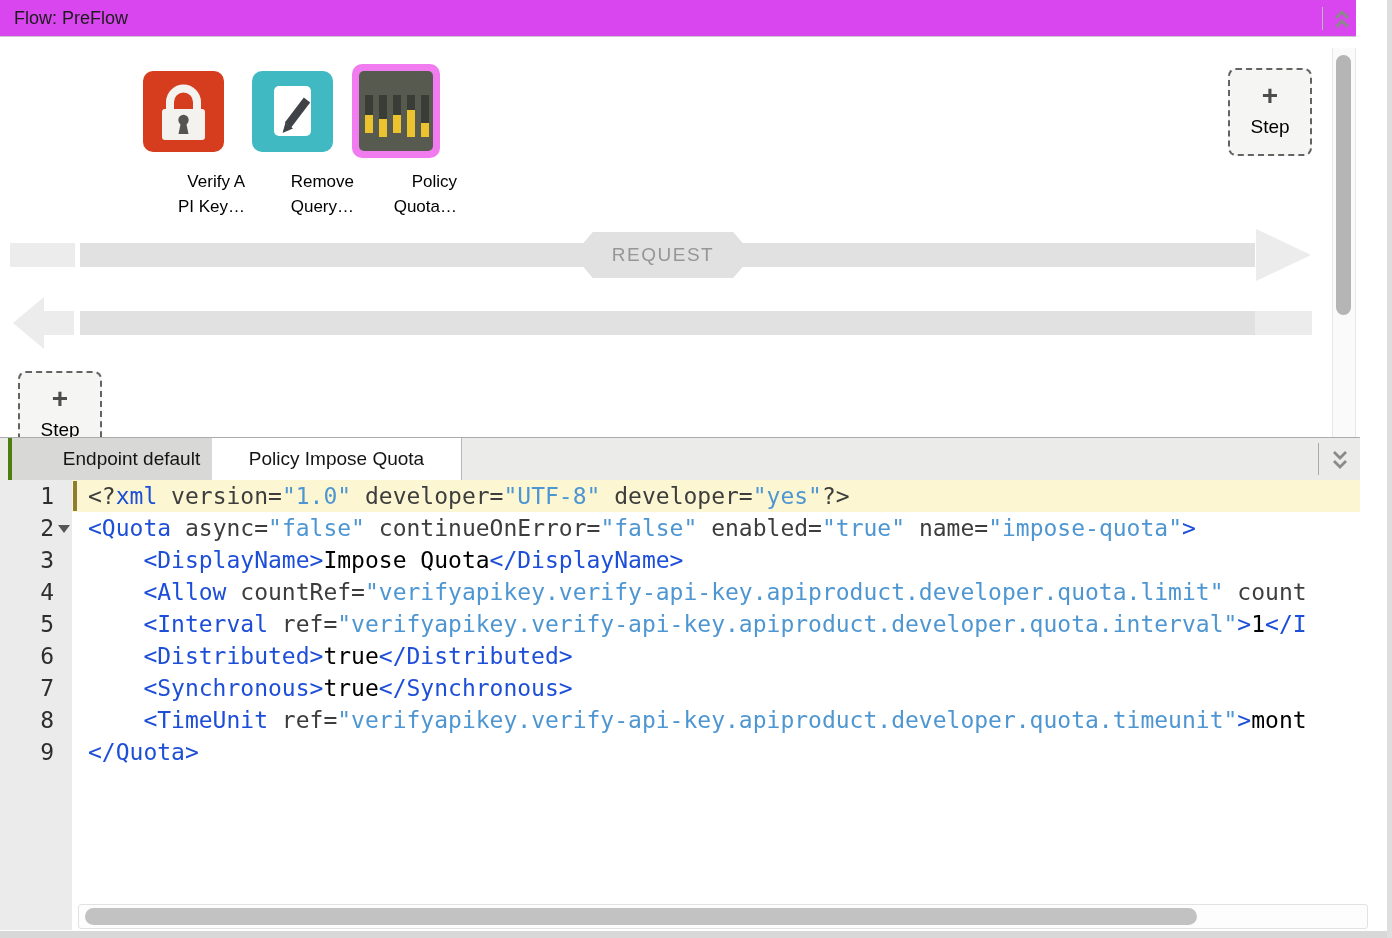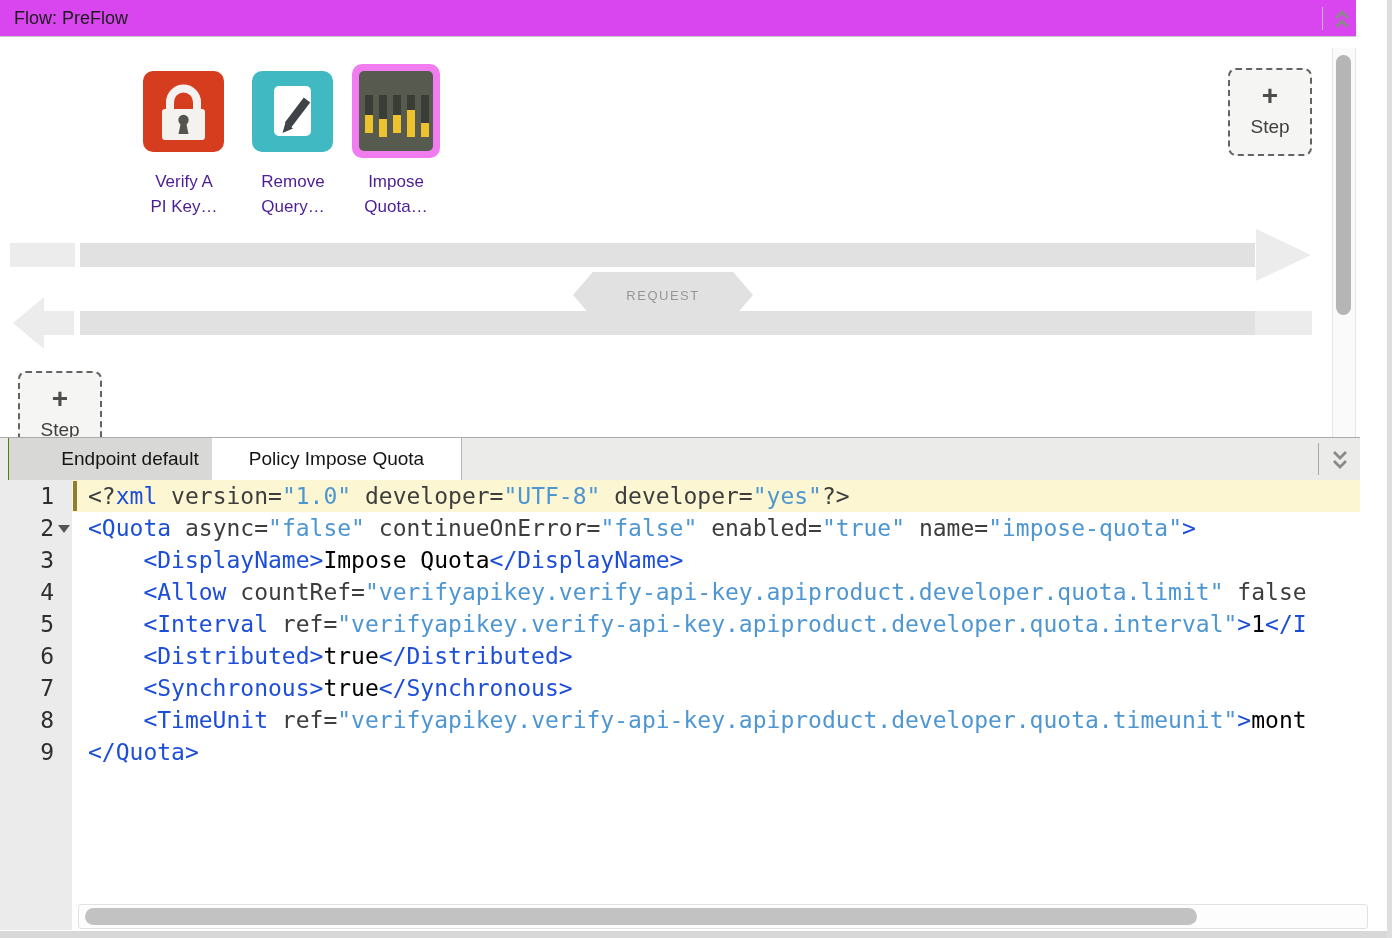--- a/index.html
+++ b/index.html
@@ -15,59 +15,59 @@
   .hdr-chevrons{position:absolute;left:1331px;top:6px;width:22px;height:26px;cursor:pointer;}
 
   
   .flow-canvas{position:absolute;left:0;top:37px;width:1356px;height:400px;background:#fff;overflow:hidden;}
 
   .p-tile{position:absolute;top:34px;width:81px;height:81px;border-radius:10px;}
   .tile-red{left:143px;background:#d63c1e;}
   .tile-teal{left:252px;background:#41b9c2;}
   .tile-sel{position:absolute;left:352px;top:27px;width:88px;height:94px;background:#f07cf0;border-radius:10px;}
   .tile-dark{position:absolute;left:7px;top:7px;right:7px;bottom:7px;background:#575b4f;border-radius:5px;}
-  .p-label{position:absolute;top:132px;width:122px;text-align:center;font-size:17px;line-height:25px;color:#4c1d95;}
+  .p-label{position:absolute;top:132px;width:122px;text-align:right;font-size:17px;line-height:25px;color:#000000;}
   .lbl-1{left:123px;} .lbl-2{left:232px;} .lbl-3{left:335px;}
 
   .step-btn{position:absolute;width:84px;height:88px;background:#f5f5f4;border:2px dashed #636363;
             border-radius:8px;box-sizing:border-box;text-align:center;cursor:pointer;}
   .step-top-right{left:1228px;top:31px;}
   .step-bottom-left{left:18px;top:334px;}
   .step-plus{font-size:28px;line-height:30px;color:#4d4d4d;margin-top:11px;font-weight:bold;}
-  .step-word{font-size:19px;color:#404040;margin-top:5px;}
+  .step-word{font-size:19px;color:#000000;margin-top:5px;}
 
   .bar{position:absolute;height:24px;background:#e1e1e1;}
   .bar-light{background:#ececec;}
   .req-seg1{left:10px;top:206px;width:65px;}
   .req-main{left:80px;top:206px;width:1175px;}
   .req-arrow{position:absolute;left:1256px;top:192px;width:0;height:0;
              border-top:26px solid transparent;border-bottom:26px solid transparent;
              border-left:55px solid #ececec;}
   .resp-arrow{position:absolute;left:13px;top:260px;width:0;height:0;
               border-top:26px solid transparent;border-bottom:26px solid transparent;
               border-right:31px solid #ececec;}
   .resp-seg1{left:44px;top:274px;width:30px;}
   .resp-main{left:80px;top:274px;width:1175px;}
   .resp-seg2{left:1255px;top:274px;width:57px;}
   .badge{position:absolute;width:180px;height:46px;background:#e1e1e1;display:flex;align-items:center;
-         justify-content:center;font-size:13px;letter-spacing:1.5px;color:#969696;
-         clip-path:polygon(0 50%,11% 0,89% 0,100% 50%,89% 100%,11% 100%);margin-top:40px;}
+         justify-content:center;font-size:19px;letter-spacing:1.5px;color:#969696;
+         clip-path:polygon(0 50%,11% 0,89% 0,100% 50%,89% 100%,11% 100%);}
   .badge-req{left:573px;top:195px;}
   .badge-resp{left:582px;top:263px;}
 
   .vscroll{position:absolute;left:1332px;top:11px;width:24px;height:389px;background:#fafafa;
            border-left:1px solid #e7e7e7;border-right:1px solid #e7e7e7;box-sizing:border-box;}
   .vthumb{position:absolute;left:3px;top:7px;width:15px;height:260px;background:#b5b5b5;border-radius:8px;}
 
   
   .tabbar{position:absolute;left:0;top:437px;width:1360px;height:43px;background:#ebebea;
           border-top:1px solid #ababab;box-sizing:border-box;}
   .tab{position:absolute;top:0;height:42px;display:flex;align-items:center;justify-content:center;
        font-size:19px;color:#141414;border-right:1px solid #b7b7b7;box-sizing:border-box;cursor:pointer;}
-  .tab-1{left:8px;width:244px;background:#d8d8d7;border-left:1px solid #4d7c0f;}
+  .tab-1{left:8px;width:244px;background:#d8d8d7;border-left:4px solid #4d7c0f;}
   .tab-2{left:212px;width:250px;background:#ffffff;}
   .tab-divider{position:absolute;left:1318px;top:5px;width:1px;height:32px;background:#a9a9a9;}
   .tab-chevrons{position:absolute;left:1329px;top:9px;width:22px;height:26px;cursor:pointer;}
 
   
   .editor{position:absolute;left:0;top:480px;width:1360px;height:450px;background:#fff;overflow:hidden;
           font-family:"DejaVu Sans Mono", monospace;font-size:23px;line-height:32px;}
   .gutter-bg{position:absolute;left:0;top:0;width:72px;height:100%;background:#ebebeb;}
   .code-lines{position:absolute;left:0;top:0;right:0;}
   .code-row{position:relative;height:32px;}
@@ -143,21 +143,21 @@
           <rect x="34" y="24" width="8" height="20" fill="#3a3d35"></rect>
             <rect x="34" y="44" width="8" height="18" fill="#edc22f"></rect>
           <rect x="48" y="24" width="8" height="15" fill="#3a3d35"></rect>
             <rect x="48" y="39" width="8" height="27" fill="#edc22f"></rect>
           <rect x="62" y="24" width="8" height="28" fill="#3a3d35"></rect>
             <rect x="62" y="52" width="8" height="14" fill="#edc22f"></rect>
         </svg>
       </div>
     </div>
     <div class="p-label lbl-3">
-      <div>Impose</div>
+      <div>Policy</div>
       <div>Quota…</div>
     </div>
 
     <div class="step-btn step-top-right">
       <div class="step-plus">+</div>
       <div class="step-word">Step</div>
     </div>
     <div class="step-btn step-bottom-left">
       <div class="step-plus">+</div>
       <div class="step-word">Step</div>
@@ -203,21 +203,21 @@
           <div class="gut">2</div>
           <div class="fold"></div>
           <div class="code"><span class="tk-tag">&lt;Quota</span><span class="tk-attr"> async=</span><span class="tk-val">"false"</span><span class="tk-attr"> continueOnError=</span><span class="tk-val">"false"</span><span class="tk-attr"> enabled=</span><span class="tk-val">"true"</span><span class="tk-attr"> name=</span><span class="tk-val">"impose-quota"</span><span class="tk-tag">&gt;</span></div>
         </div>
         <div class="code-row">
           <div class="gut">3</div>
           <div class="code"><span class="tk-tag">    &lt;DisplayName&gt;</span><span class="tk-txt">Impose Quota</span><span class="tk-tag">&lt;/DisplayName&gt;</span></div>
         </div>
         <div class="code-row">
           <div class="gut">4</div>
-          <div class="code"><span class="tk-tag">    &lt;Allow</span><span class="tk-attr"> countRef=</span><span class="tk-val">"verifyapikey.verify-api-key.apiproduct.developer.quota.limit"</span><span class="tk-attr"> false</span></div>
+          <div class="code"><span class="tk-tag">    &lt;Allow</span><span class="tk-attr"> countRef=</span><span class="tk-val">"verifyapikey.verify-api-key.apiproduct.developer.quota.limit"</span><span class="tk-attr"> count</span></div>
         </div>
         <div class="code-row">
           <div class="gut">5</div>
           <div class="code"><span class="tk-tag">    &lt;Interval</span><span class="tk-attr"> ref=</span><span class="tk-val">"verifyapikey.verify-api-key.apiproduct.developer.quota.interval"</span><span class="tk-tag">&gt;</span><span class="tk-txt">1</span><span class="tk-tag">&lt;/I</span></div>
         </div>
         <div class="code-row">
           <div class="gut">6</div>
           <div class="code"><span class="tk-tag">    &lt;Distributed&gt;</span><span class="tk-txt">true</span><span class="tk-tag">&lt;/Distributed&gt;</span></div>
         </div>
         <div class="code-row">

